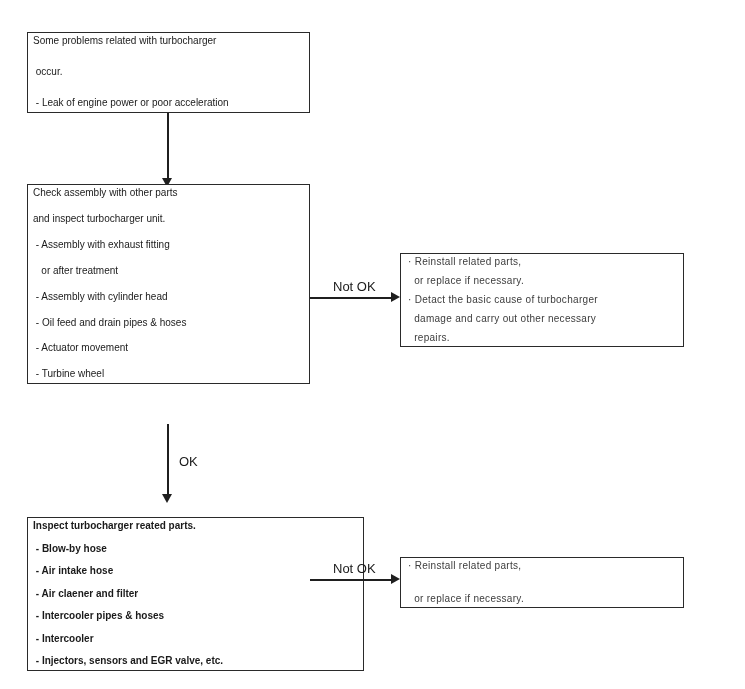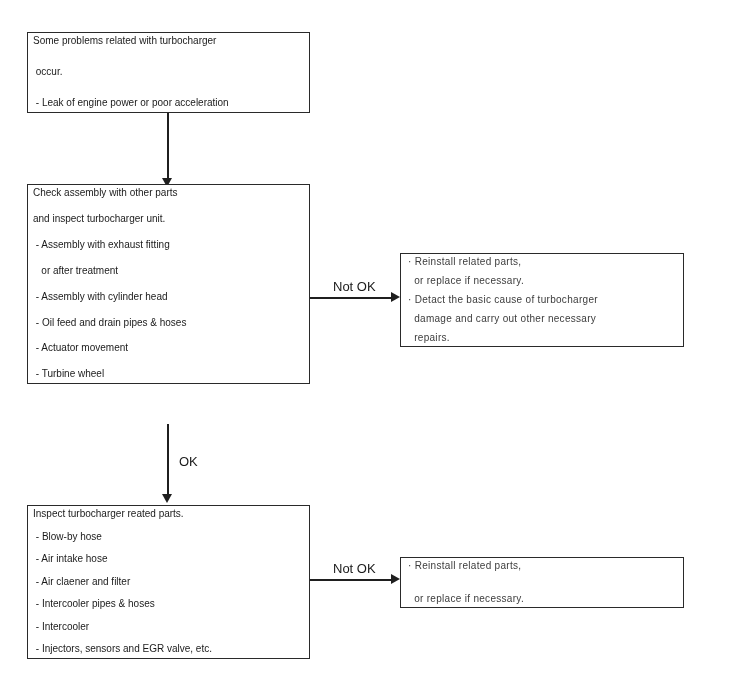--- a/index.html
+++ b/index.html
@@ -48,21 +48,21 @@
   }
   .arrowhead-right{
     position:absolute;width:0;height:0;
     border-top:5.5px solid transparent;
     border-bottom:5.5px solid transparent;
     border-left:9px solid var(--line);
   }
   
   #box-problems        {left:27px;  top:32px;  width:283px; height:81px;}
   #box-check-assembly  {left:27px;  top:184px; width:283px; height:200px;}
-  #box-inspect-related {left:27px;  top:505px; width:283px; height:154px;}
+  #box-inspect-related {left:27px;  top:517px; width:337px; height:154px;font-weight:bold;}
   #box-action-1        {left:400px; top:253px; width:284px; height:94px;}
   #box-action-2        {left:400px; top:557px; width:284px; height:51px;}
 
   #arrow1-line {left:167px; top:113px; height:66px;}
   #arrow1-head {left:162px; top:178px;}
 
   #ok-line     {left:167px; top:424px; height:71px;}
   #ok-head     {left:162px; top:494px;}
   #ok-label    {left:172px; top:454px;margin-left:7px;}
 

